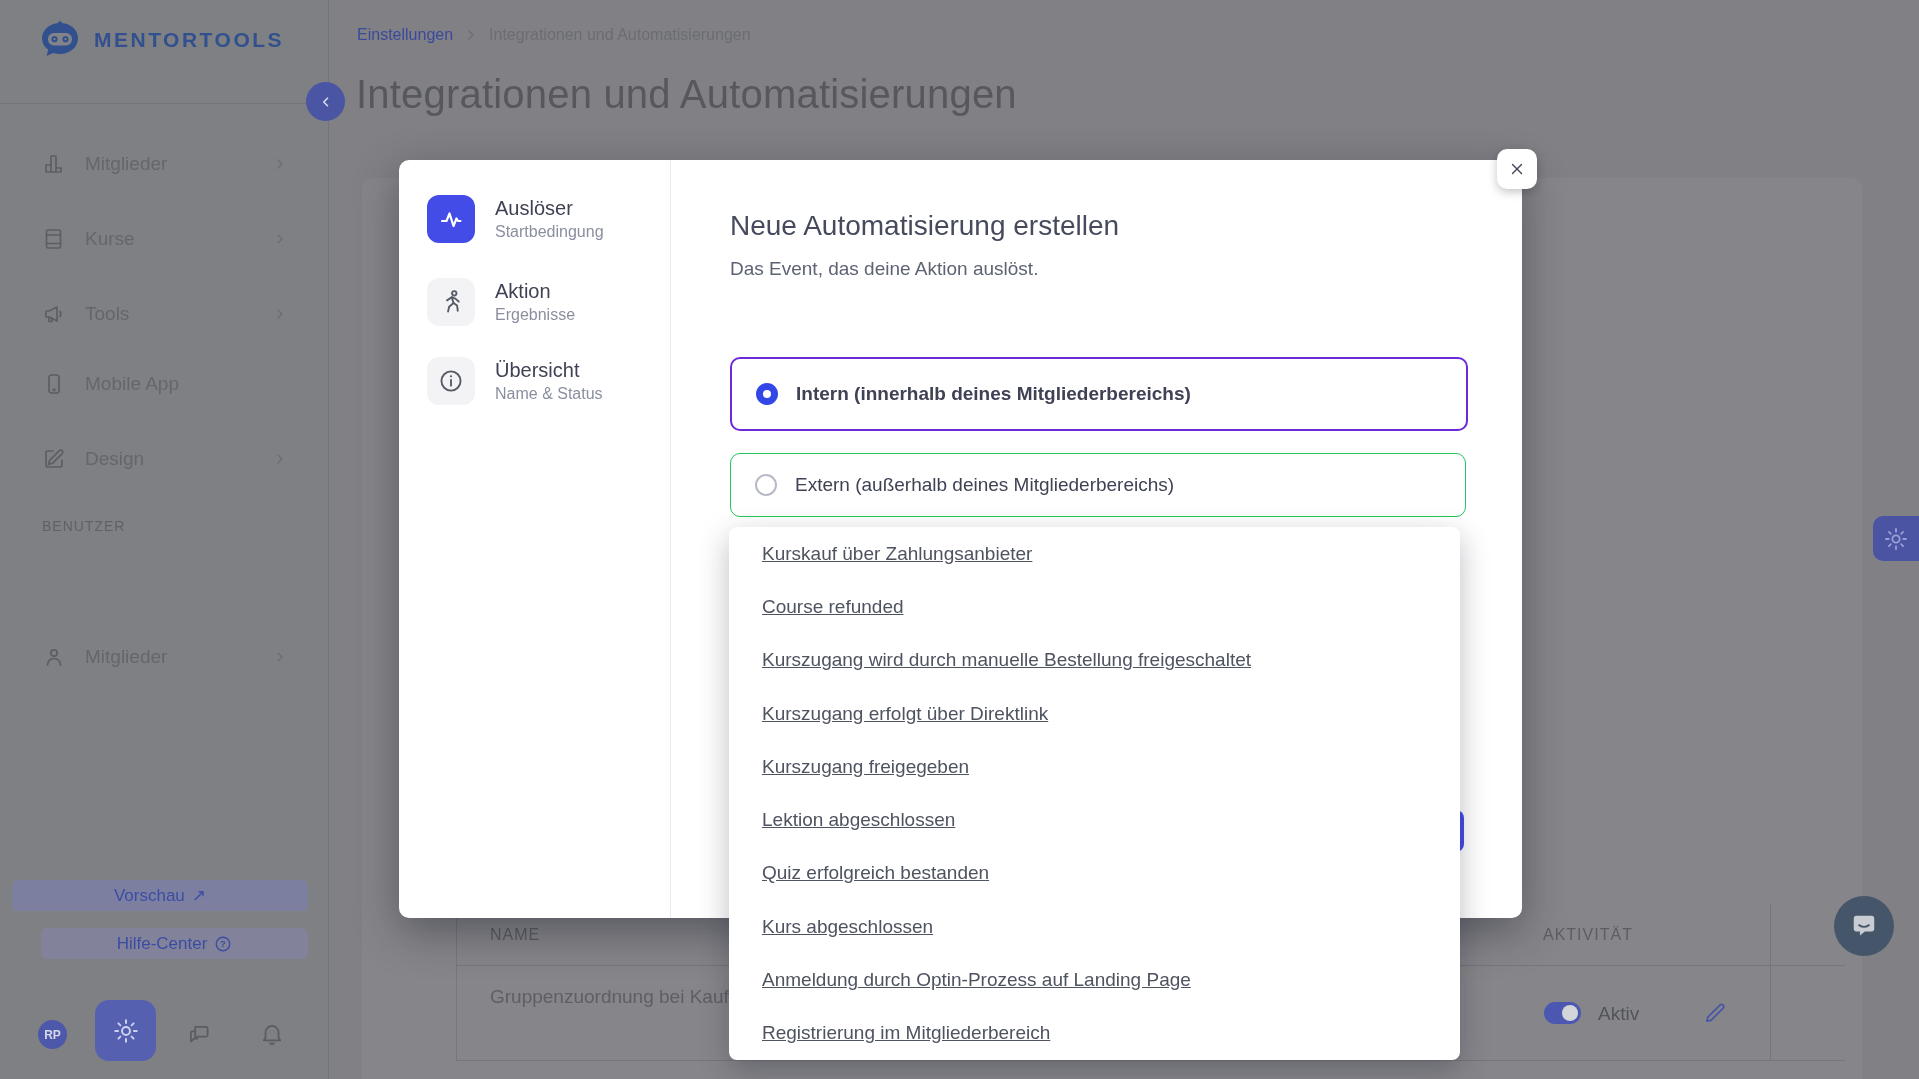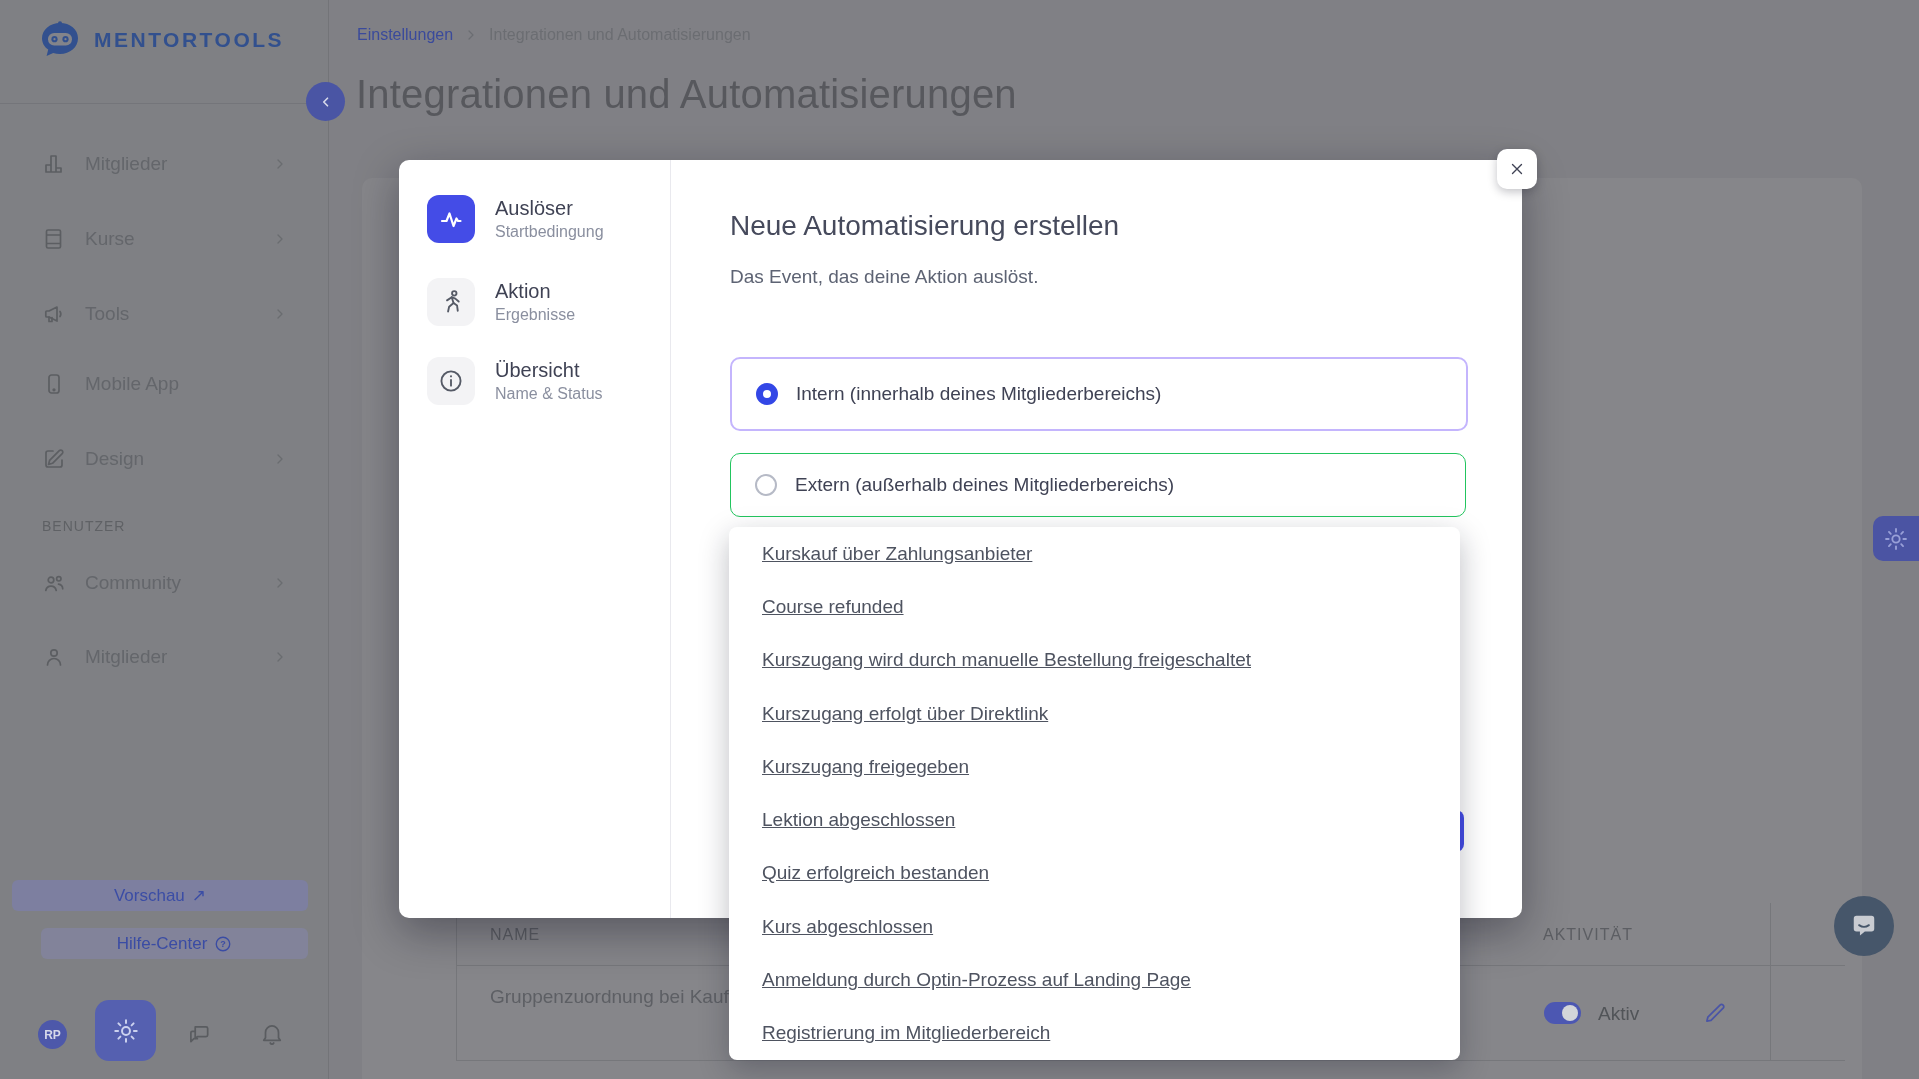--- a/index.html
+++ b/index.html
@@ -63,23 +63,23 @@
   .modal{position:absolute;left:399px;top:160px;width:1123px;height:758px;background:#ffffff;border-radius:10px;
     box-shadow:0 14px 44px rgba(12,14,30,.38);}
   .steps{position:absolute;left:0;top:0;width:271px;height:100%;border-right:1px solid #e9e9ee;border-radius:10px 0 0 10px;}
   .step{position:absolute;left:28px;right:14px;height:48px;cursor:pointer;}
   .step-icon{position:absolute;left:0;top:0;width:48px;height:48px;border-radius:12px;background:#f3f3f5;color:#555a66;
     display:flex;align-items:center;justify-content:center;}
   .step-icon.active{background:#444ce7;color:#ffffff;}
   .step-title{position:absolute;left:68px;top:2px;font-size:20px;font-weight:500;color:#3f4254;}
   .step-sub{position:absolute;left:68px;top:28px;font-size:16px;color:#8a8f9f;}
   .modal-heading{position:absolute;left:331px;top:50px;margin:0;font-size:28px;font-weight:500;color:#464a5c;}
-  .modal-sub{position:absolute;left:331px;top:106px;margin:0;font-size:19px;color:#5d6373;}
+  .modal-sub{position:absolute;left:331px;top:98px;margin:0;font-size:19px;color:#5d6373;}
   .option{position:absolute;left:331px;width:734px;border-radius:10px;display:flex;align-items:center;cursor:pointer;background:#fff;}
-  .option.selected{top:197px;height:70px;border:2px solid #c4b5fd;}
+  .option.selected{top:197px;height:70px;border:2px solid #6d28d9;font-weight:bold;}
   .option.unselected{top:293px;height:62px;border:1px solid #22c55e;}
   .radio{flex:0 0 auto;margin-left:24px;width:22px;height:22px;border-radius:50%;box-sizing:border-box;background:#fff;}
   .radio.checked{border:7px solid #3347e6;}
   .radio.unchecked{border:2px solid #b6bac6;}
   .option-label{margin-left:18px;font-size:19px;color:#3f4254;}
   .next-sliver{position:absolute;left:945px;top:650px;width:120px;height:42px;border:none;border-radius:8px;background:#444ce7;cursor:pointer;}
 
   .dropdown{position:absolute;left:729px;top:527px;width:731px;height:533px;background:#ffffff;border-radius:8px;
     box-shadow:0 10px 30px rgba(18,20,38,.28);display:flex;flex-direction:column;overflow:hidden;}
   .dd-item{flex:1;display:flex;align-items:center;padding-left:33px;font-size:19px;color:#4e5360;cursor:pointer;text-decoration:underline;}
@@ -172,36 +172,20 @@
       <span class="nlabel">Design</span>
       <span class="chev">
         <svg width="16" height="16" viewBox="0 0 24 24" fill="none" stroke="currentColor" stroke-width="2" stroke-linecap="round" stroke-linejoin="round">
             <polyline points="9 6 15 12 9 18"></polyline>
           </svg>
       </span>
     </div>
 
     <div class="section-label">BENUTZER</div>
 
-    <div class="nav-item" style="top:561px">
-      <span class="nicon">
-        <svg width="24" height="24" viewBox="0 0 24 24" fill="none" stroke="currentColor" stroke-width="1.7" stroke-linecap="round" stroke-linejoin="round">
-            <circle cx="9" cy="9" r="2.8"></circle>
-            <path d="M3.8 19.5a5.3 5.3 0 0 1 10.4 0"></path>
-            <circle cx="16.8" cy="7.8" r="2.2"></circle>
-            <path d="M16.5 13.2a4.8 4.8 0 0 1 4.2 4.6"></path>
-          </svg>
-      </span>
-      <span class="nlabel">Community</span>
-      <span class="chev">
-        <svg width="16" height="16" viewBox="0 0 24 24" fill="none" stroke="currentColor" stroke-width="2" stroke-linecap="round" stroke-linejoin="round">
-            <polyline points="9 6 15 12 9 18"></polyline>
-          </svg>
-      </span>
-    </div>
 
     <div class="nav-item" style="top:635px">
       <span class="nicon">
         <svg width="24" height="24" viewBox="0 0 24 24" fill="none" stroke="currentColor" stroke-width="1.7" stroke-linecap="round" stroke-linejoin="round">
             <circle cx="12" cy="8" r="3.2"></circle>
             <path d="M5.5 20a6.5 6.5 0 0 1 13 0"></path>
           </svg>
       </span>
       <span class="nlabel">Mitglieder</span>
       <span class="chev">

